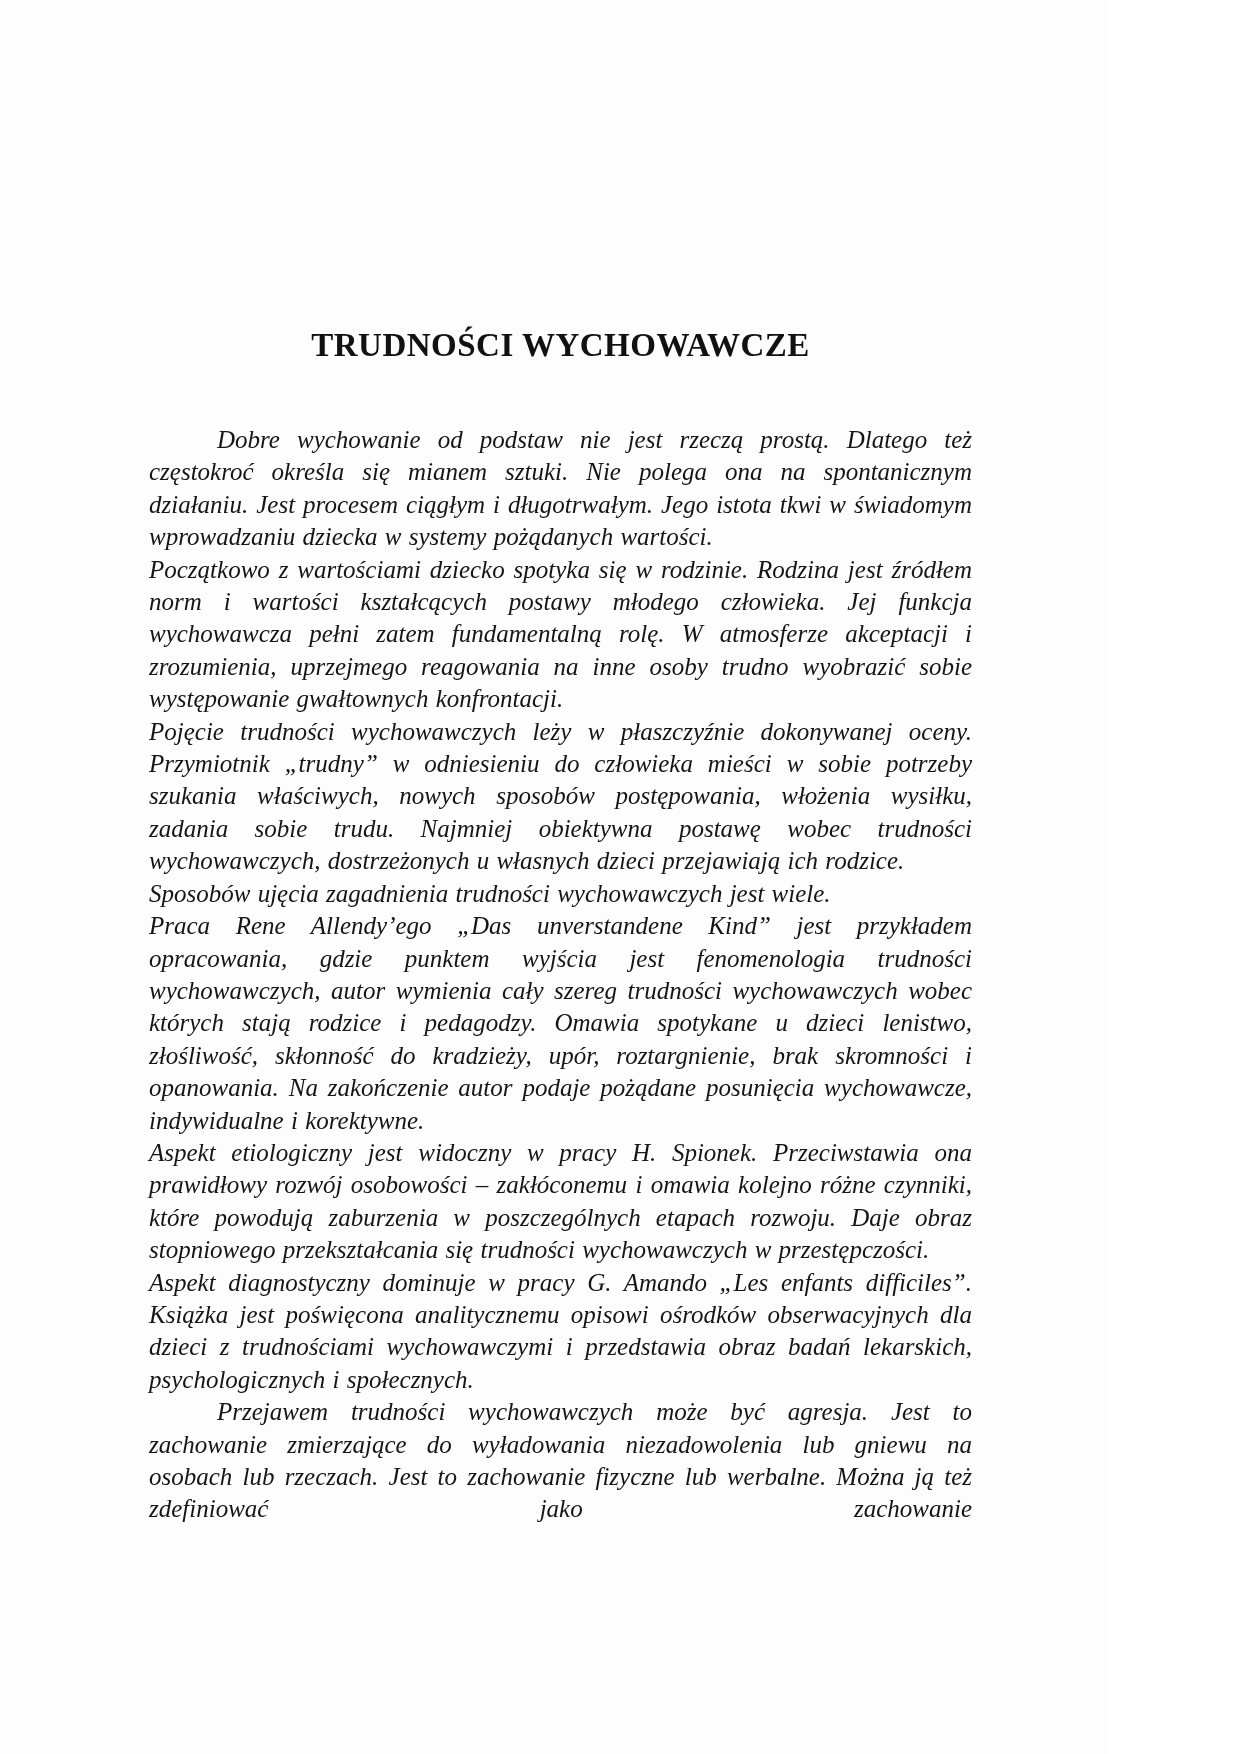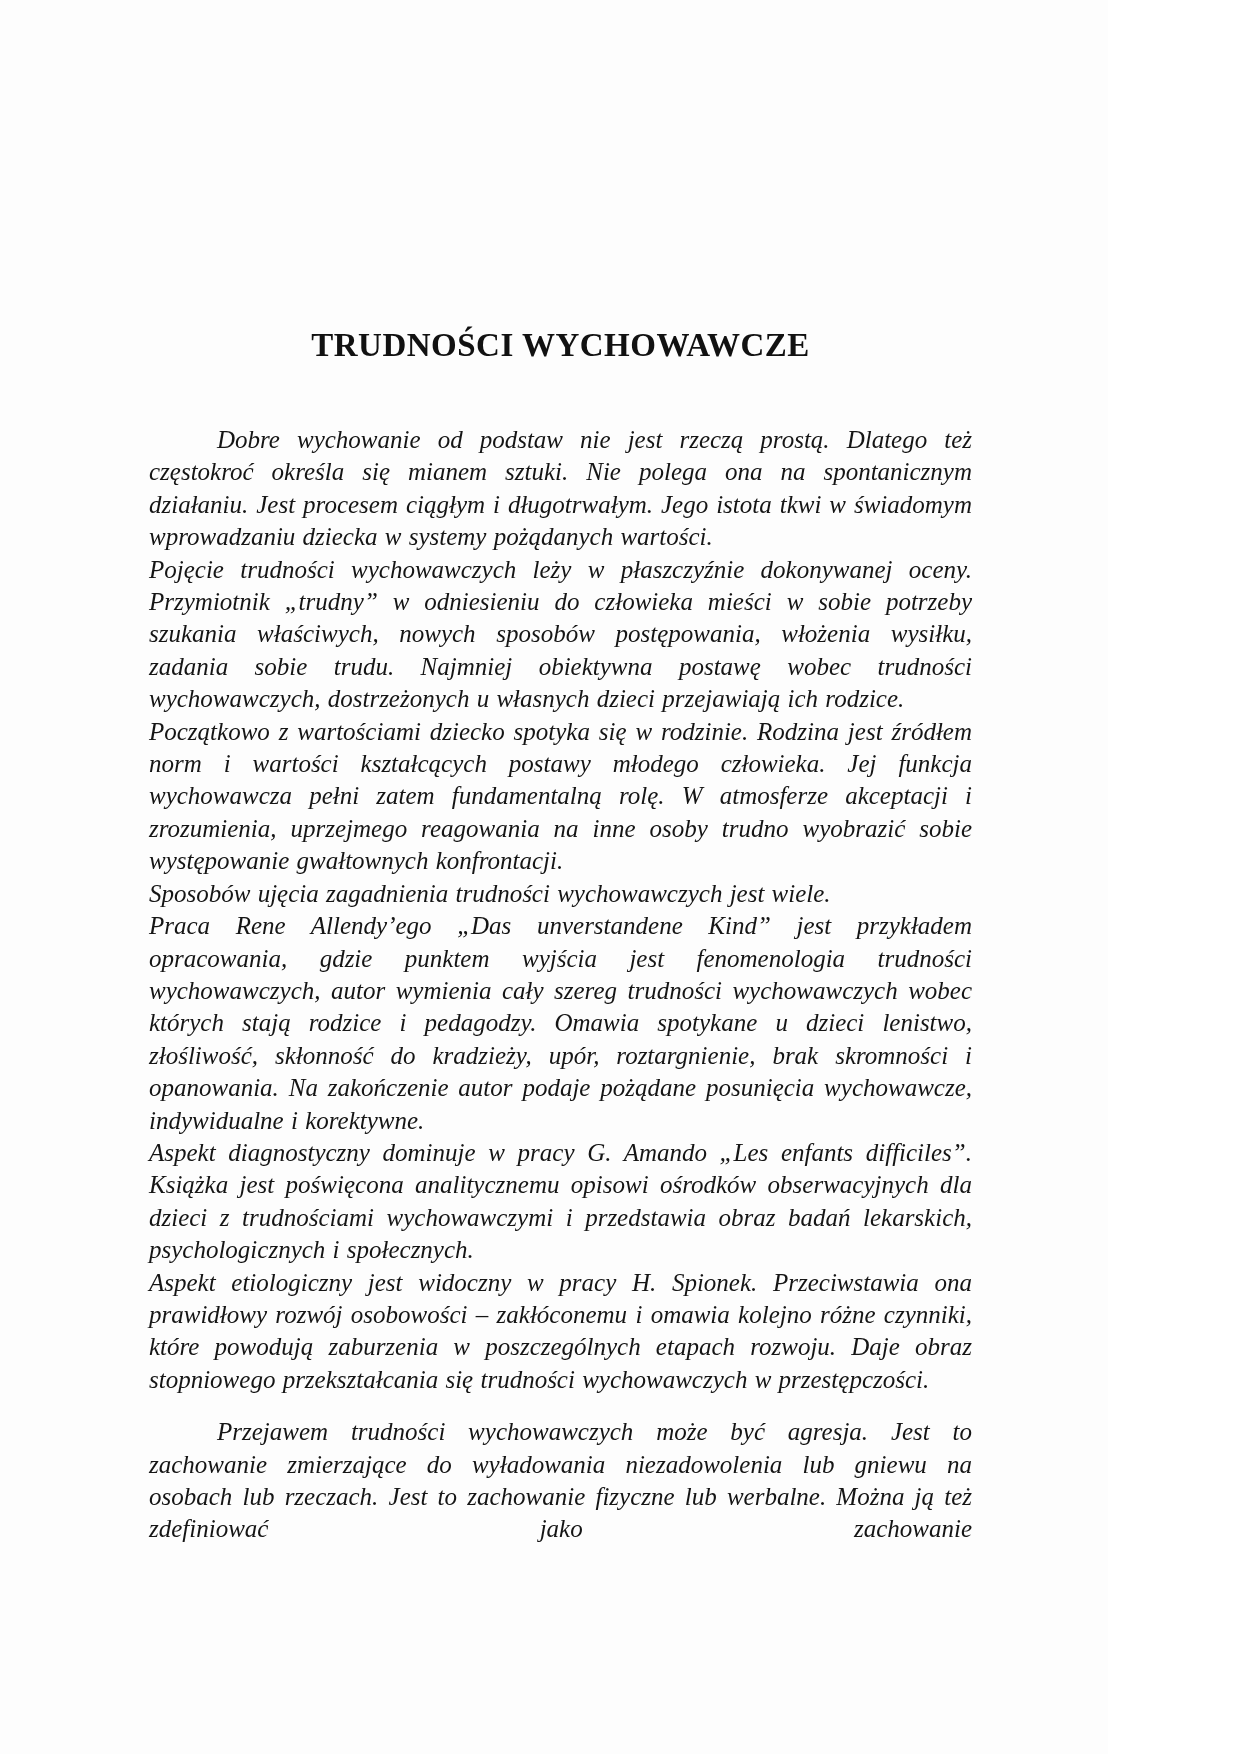--- a/index.html
+++ b/index.html
@@ -34,31 +34,30 @@
     text-align: justify;
     word-spacing: 1px;
     font-style: italic;
   }
   .body p.indent {
     text-indent: 68px;
   }
   
   .body p.continued {
     text-align-last: justify;
-    margin-top: 20px;
   }
 </style>
 </head>
 <body>
 
 <div class="page">
   <h1 class="title">TRUDNOŚCI WYCHOWAWCZE</h1>
   <div class="body">
       <p class="indent">Dobre wychowanie od podstaw nie jest rzeczą prostą. Dlatego też częstokroć określa się mianem sztuki. Nie polega ona na spontanicznym działaniu. Jest procesem ciągłym i długotrwałym. Jego istota tkwi w świadomym wprowadzaniu dziecka w systemy pożądanych wartości.</p>
+      <p>Początkowo z wartościami dziecko spotyka się w rodzinie. Rodzina jest źródłem norm i wartości kształcących postawy młodego człowieka. Jej funkcja wychowawcza pełni zatem fundamentalną rolę. W atmosferze akceptacji i zrozumienia, uprzejmego reagowania na inne osoby trudno wyobrazić sobie występowanie gwałtownych konfrontacji.</p>
       <p>Pojęcie trudności wychowawczych leży w płaszczyźnie dokonywanej oceny. Przymiotnik „trudny” w odniesieniu do człowieka mieści w sobie potrzeby szukania właściwych, nowych sposobów postępowania, włożenia wysiłku, zadania sobie trudu. Najmniej obiektywna postawę wobec trudności wychowawczych, dostrzeżonych u własnych dzieci przejawiają ich rodzice.</p>
-      <p>Początkowo z wartościami dziecko spotyka się w rodzinie. Rodzina jest źródłem norm i wartości kształcących postawy młodego człowieka. Jej funkcja wychowawcza pełni zatem fundamentalną rolę. W atmosferze akceptacji i zrozumienia, uprzejmego reagowania na inne osoby trudno wyobrazić sobie występowanie gwałtownych konfrontacji.</p>
       <p>Sposobów ujęcia zagadnienia trudności wychowawczych jest wiele.</p>
       <p>Praca Rene Allendy’ego „Das unverstandene Kind” jest przykładem opracowania, gdzie punktem wyjścia jest fenomenologia trudności wychowawczych, autor wymienia cały szereg trudności wychowawczych wobec których stają rodzice i pedagodzy. Omawia spotykane u dzieci lenistwo, złośliwość, skłonność do kradzieży, upór, roztargnienie, brak skromności i opanowania. Na zakończenie autor podaje pożądane posunięcia wychowawcze, indywidualne i korektywne.</p>
+      <p>Aspekt etiologiczny jest widoczny w pracy H. Spionek. Przeciwstawia ona prawidłowy rozwój osobowości – zakłóconemu i omawia kolejno różne czynniki, które powodują zaburzenia w poszczególnych etapach rozwoju. Daje obraz stopniowego przekształcania się trudności wychowawczych w przestępczości.</p>
       <p>Aspekt diagnostyczny dominuje w pracy G. Amando „Les enfants difficiles”. Książka jest poświęcona analitycznemu opisowi ośrodków obserwacyjnych dla dzieci z trudnościami wychowawczymi i przedstawia obraz badań lekarskich, psychologicznych i społecznych.</p>
-      <p>Aspekt etiologiczny jest widoczny w pracy H. Spionek. Przeciwstawia ona prawidłowy rozwój osobowości – zakłóconemu i omawia kolejno różne czynniki, które powodują zaburzenia w poszczególnych etapach rozwoju. Daje obraz stopniowego przekształcania się trudności wychowawczych w przestępczości.</p>
       <p class="indent continued">Przejawem trudności wychowawczych może być agresja. Jest to zachowanie zmierzające do wyładowania niezadowolenia lub gniewu na osobach lub rzeczach. Jest to zachowanie fizyczne lub werbalne. Można ją też zdefiniować jako zachowanie</p>
     </div>
 </div>
 
 </body></html>

